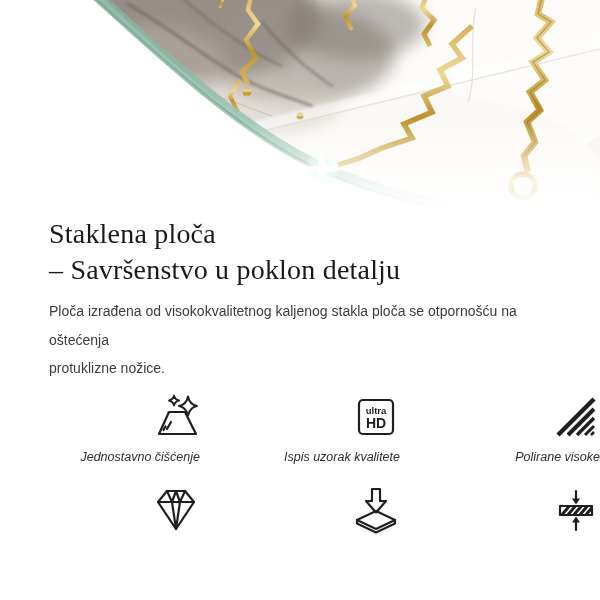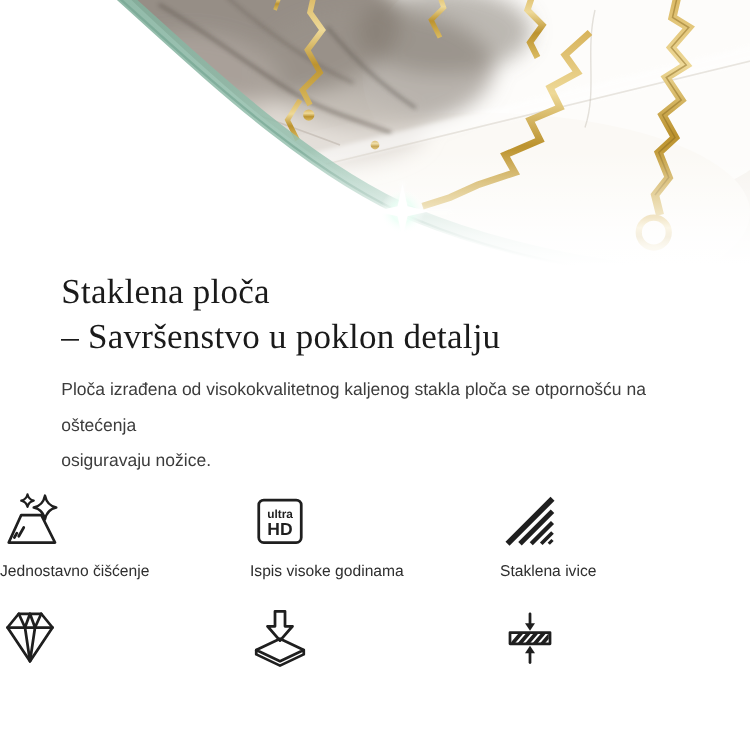--- a/index.html
+++ b/index.html
@@ -30,30 +30,31 @@
     color:var(--body_ink,#3c3c3c);
   }
   .features{
     margin-top:10px;
     display:grid;
     grid-template-columns:repeat(3,1fr);
     row-gap:22px;
     width:600px;
   }
   .feature{
-    display:flex;flex-direction:column;align-items:flex-start;
+    display:flex;flex-direction:column;align-items:flex-end;
     text-align:center;
   }
   .feature .icon-wrap{height:48px;display:flex;align-items:flex-end;justify-content:center;}
   .feature svg{display:block;}
   .feature .label{
     margin-top:9px;
     font-size:12.5px;
     color:var(--label_ink,#2e2e2e);
     line-height:14px;
+    font-style:italic;
   }
   .ico{stroke:var(--icon_ink,#1f1f1f);fill:none;stroke-width:2.2;stroke-linejoin:round;stroke-linecap:round;}
   .ico-fill{fill:var(--icon_ink,#1f1f1f);stroke:none;}
   .ico-txt{fill:var(--icon_ink,#1f1f1f);font-family:"Liberation Sans",sans-serif;font-weight:700;}
 </style>
 </head>
 <body>
 
 <div class="page">
 
@@ -143,21 +144,21 @@
     </g>
   </svg>
 
   <div class="content">
     <h1 class="title">
       <span>Staklena ploča</span><br>
       <span>– Savršenstvo u poklon detalju</span>
     </h1>
     <div class="desc">
       <div>Ploča izrađena od visokokvalitetnog kaljenog stakla ploča se otpornošću na oštećenja</div>
-      <div>osiguravaju nožice.</div>
+      <div>protuklizne nožice.</div>
     </div>
   </div>
 
   <div class="features">
 
     <div class="feature">
       <div class="icon-wrap">
         <svg width="48" height="48" viewBox="0 0 48 48">
           <path class="ico" d="M7,41 L17,19 L33,19 L44,41 Z"></path>
           <path class="ico" stroke-width="1.6" d="M15,36 L19,29 M11.5,37 L13.5,33.5"></path>
@@ -169,36 +170,36 @@
     </div>
 
     <div class="feature">
       <div class="icon-wrap">
         <svg width="48" height="48" viewBox="0 0 48 48">
           <rect class="ico" x="7" y="7" width="34" height="34" rx="4" stroke-width="2.5"></rect>
           <text class="ico-txt" x="24" y="21" font-size="9.5" text-anchor="middle">ultra</text>
           <text class="ico-txt" x="24" y="35" font-size="14" text-anchor="middle">HD</text>
         </svg>
       </div>
-      <div class="label">Ispis visoke godinama</div>
+      <div class="label">Ispis uzorak kvalitete</div>
     </div>
 
     <div class="feature">
       <div class="icon-wrap">
         <svg width="48" height="48" viewBox="0 0 48 48">
           <g stroke="var(--icon_ink,#1f1f1f)" stroke-linecap="butt">
             <path d="M6,42 L42,6" stroke-width="4.5"></path>
             <path d="M16,42 L42,16" stroke-width="4"></path>
             <path d="M25,42 L42,25" stroke-width="3.5"></path>
             <path d="M33,42 L42,33" stroke-width="3"></path>
             <path d="M39,42 L42,39" stroke-width="2.5"></path>
           </g>
         </svg>
       </div>
-      <div class="label">Staklena ivice</div>
+      <div class="label">Polirane visoke</div>
     </div>
 
     <div class="feature">
       <div class="icon-wrap">
         <svg width="48" height="48" viewBox="0 0 48 48">
           <path class="ico" d="M6,16 L15,5 L33,5 L42,16 L24,43 Z"></path>
           <path class="ico" stroke-width="1.8" d="M6,16 L42,16"></path>
           <path class="ico" stroke-width="1.8" d="M15,5 L20,16 L24,5 L28,16 L33,5"></path>
           <path class="ico" stroke-width="1.8" d="M20,16 L24,43 L28,16"></path>
         </svg>

